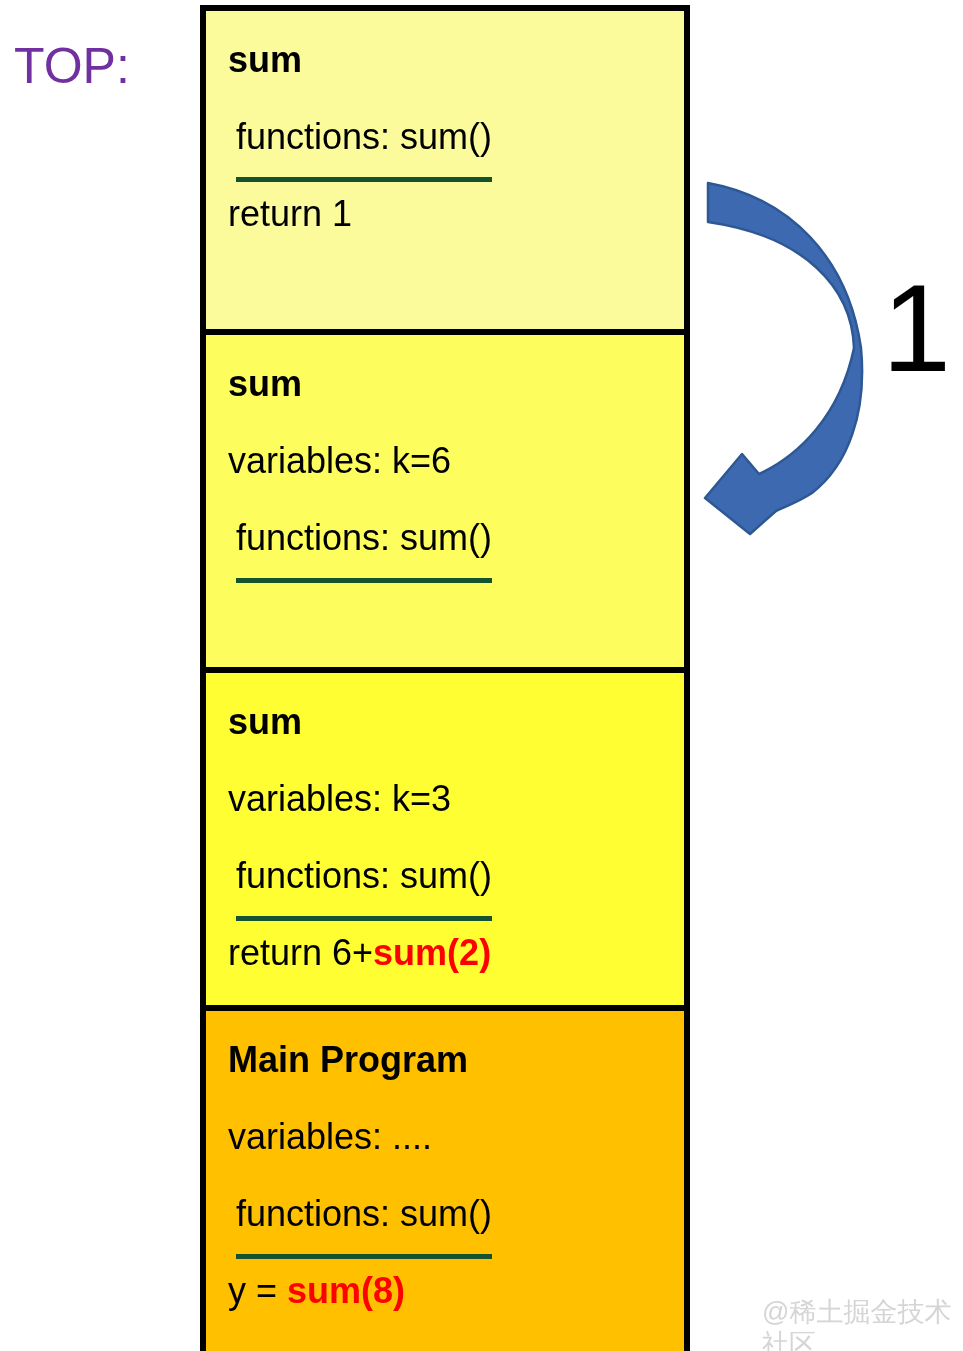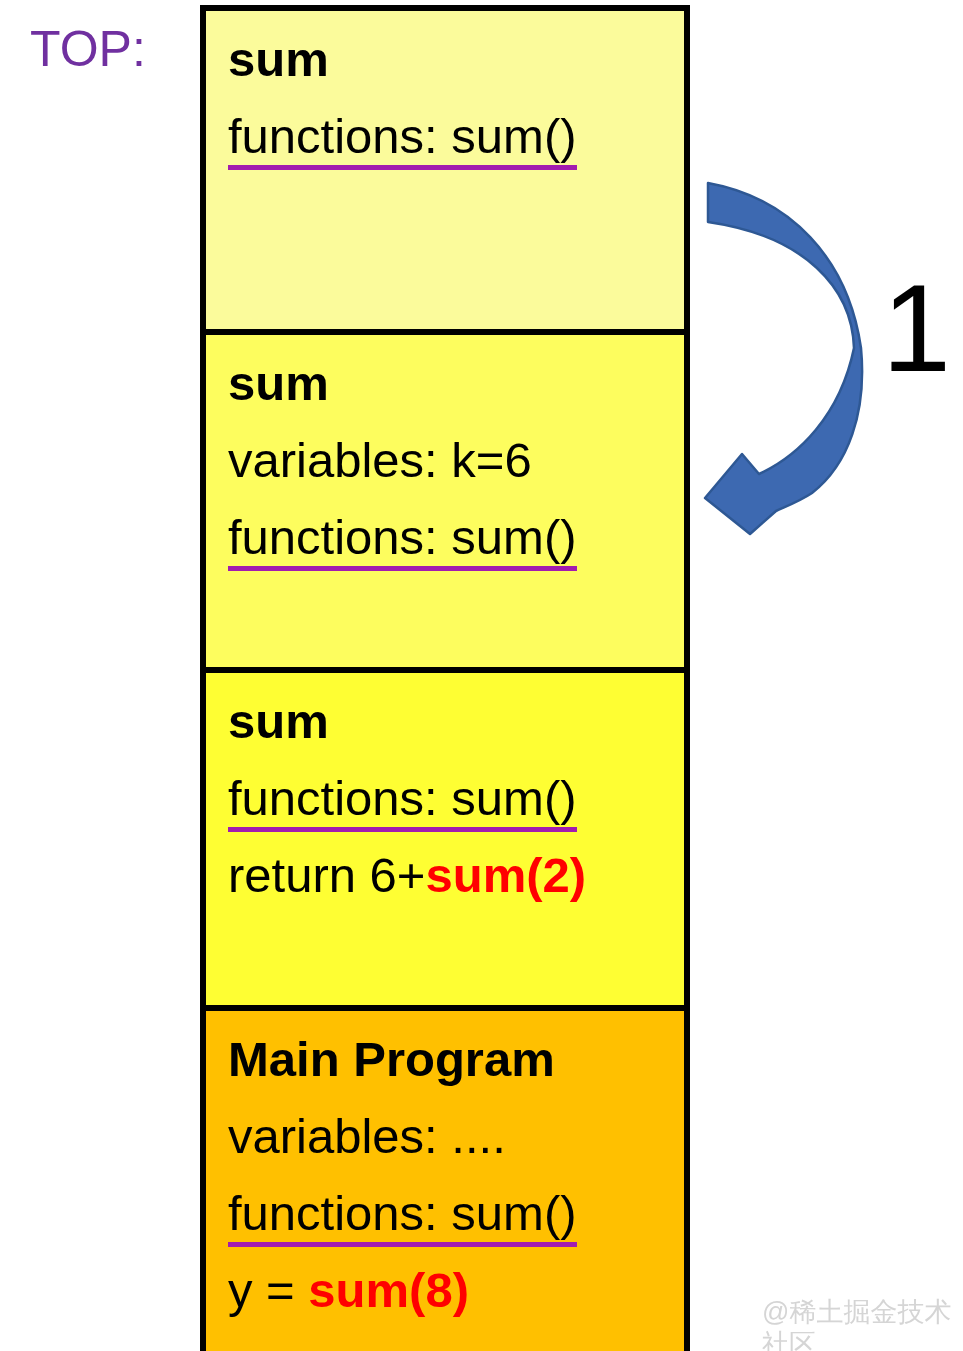--- a/index.html
+++ b/index.html
@@ -2,39 +2,39 @@
 <html style="--purple: #7030A0; --frame-border: #000000; --red: #FF0000; --arrow-fill: #3D69B1; --arrow-stroke: #2E5894; --watermark: #D5D5D5;"><head>
 <meta charset="utf-8">
 <style>
   html,body{margin:0;padding:0;}
   body{
     width:963px;height:1351px;position:relative;overflow:hidden;
     background:#ffffff;
     font-family:"Liberation Sans","DejaVu Sans",sans-serif;
   }
   .top-label{
-    position:absolute;left:14px;top:22px;
+    position:absolute;left:14px;top:39px;
     font-size:50px;line-height:1.1;
     color:var(--purple);
-    margin-left:16px;
   }
   .stack{position:absolute;left:0;top:0;width:963px;height:1351px;}
   .frame{
     position:absolute;left:200px;width:490px;
     box-sizing:border-box;border:6px solid var(--frame-border);
     padding:10px 0 0 22px;
   }
   .line{
-    height:77px;line-height:77px;font-size:49px;color:#000;
+    height:77px;line-height:77px;font-size:36px;color:#000;
     white-space:pre;
   }
   .line.title{font-weight:bold;}
   .underlined{
-    border-bottom:5px solid #a21caf;
-    padding-bottom:2px;
+    border-bottom:5px solid #14532d;
+    padding-bottom:20px;
+    margin-left:8px;
   }
   .hl{color:var(--red);font-weight:bold;}
   .arrow-wrap{position:absolute;left:690px;top:168px;width:210px;height:400px;}
   .arrow-wrap svg{display:block;width:210px;height:400px;}
   .arrow-path{
     fill:var(--arrow-fill);
     stroke:var(--arrow-stroke);
     stroke-width:2.5;
     stroke-linejoin:round;
   }
@@ -49,30 +49,32 @@
 </style>
 </head>
 <body>
 
 <div class="top-label">TOP:</div>
 
 <div class="stack">
   <div class="frame" style="top: 5px; height: 330px; background-color: rgb(251, 251, 155);">
     <div class="line title">sum</div>
     <div class="line"><span class="underlined">functions: sum()</span></div>
+    <div class="line"><span>return 1</span><span class="hl"></span></div>
   </div>
 
   <div class="frame" style="top: 329px; height: 344px; background-color: rgb(253, 253, 94);">
     <div class="line title">sum</div>
     <div class="line">variables: k=6</div>
     <div class="line"><span class="underlined">functions: sum()</span></div>
   </div>
 
   <div class="frame" style="top: 667px; height: 344px; background-color: rgb(254, 254, 51);">
     <div class="line title">sum</div>
+    <div class="line">variables: k=3</div>
     <div class="line"><span class="underlined">functions: sum()</span></div>
     <div class="line"><span>return 6+</span><span class="hl">sum(2)</span></div>
   </div>
 
   <div class="frame" style="top: 1005px; height: 444px; background-color: rgb(255, 192, 0);">
     <div class="line title">Main Program</div>
     <div class="line">variables: ....</div>
     <div class="line"><span class="underlined">functions: sum()</span></div>
     <div class="line"><span>y = </span><span class="hl">sum(8)</span></div>
   </div>

